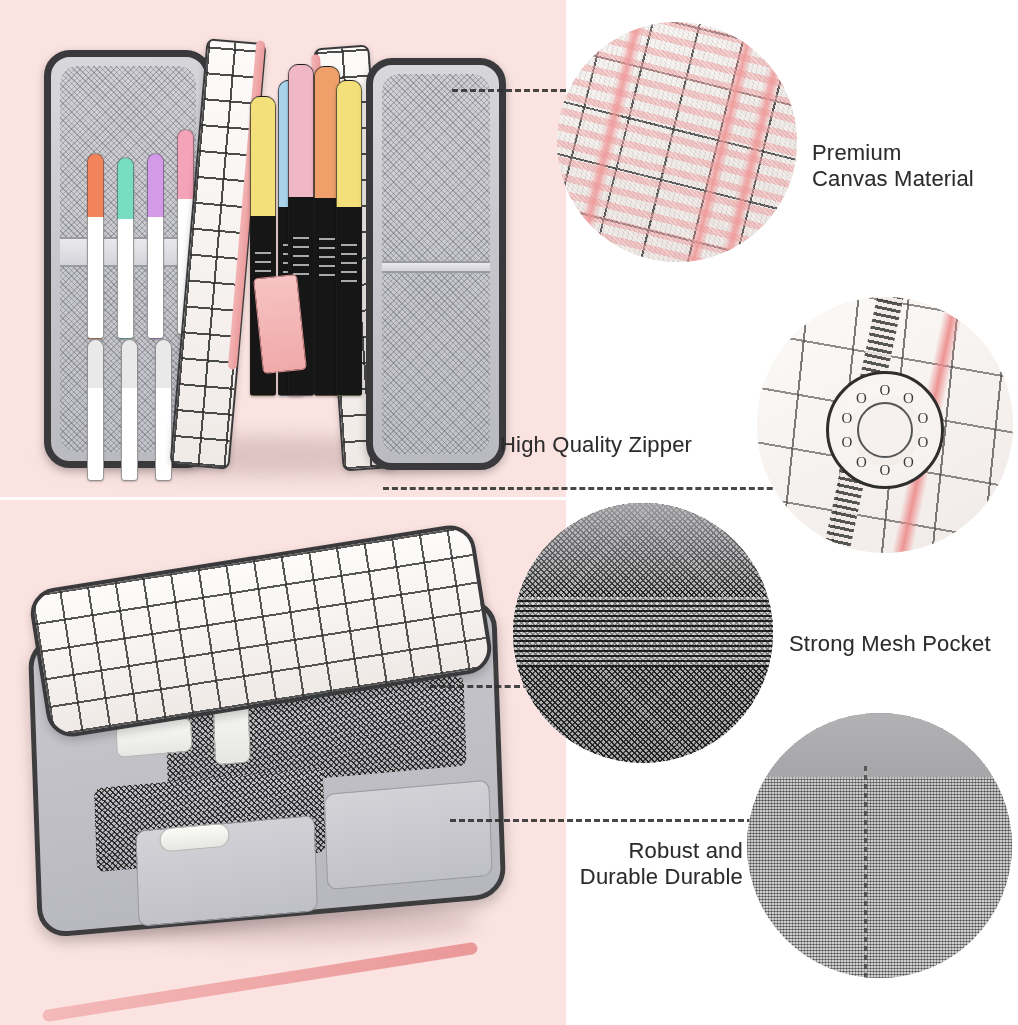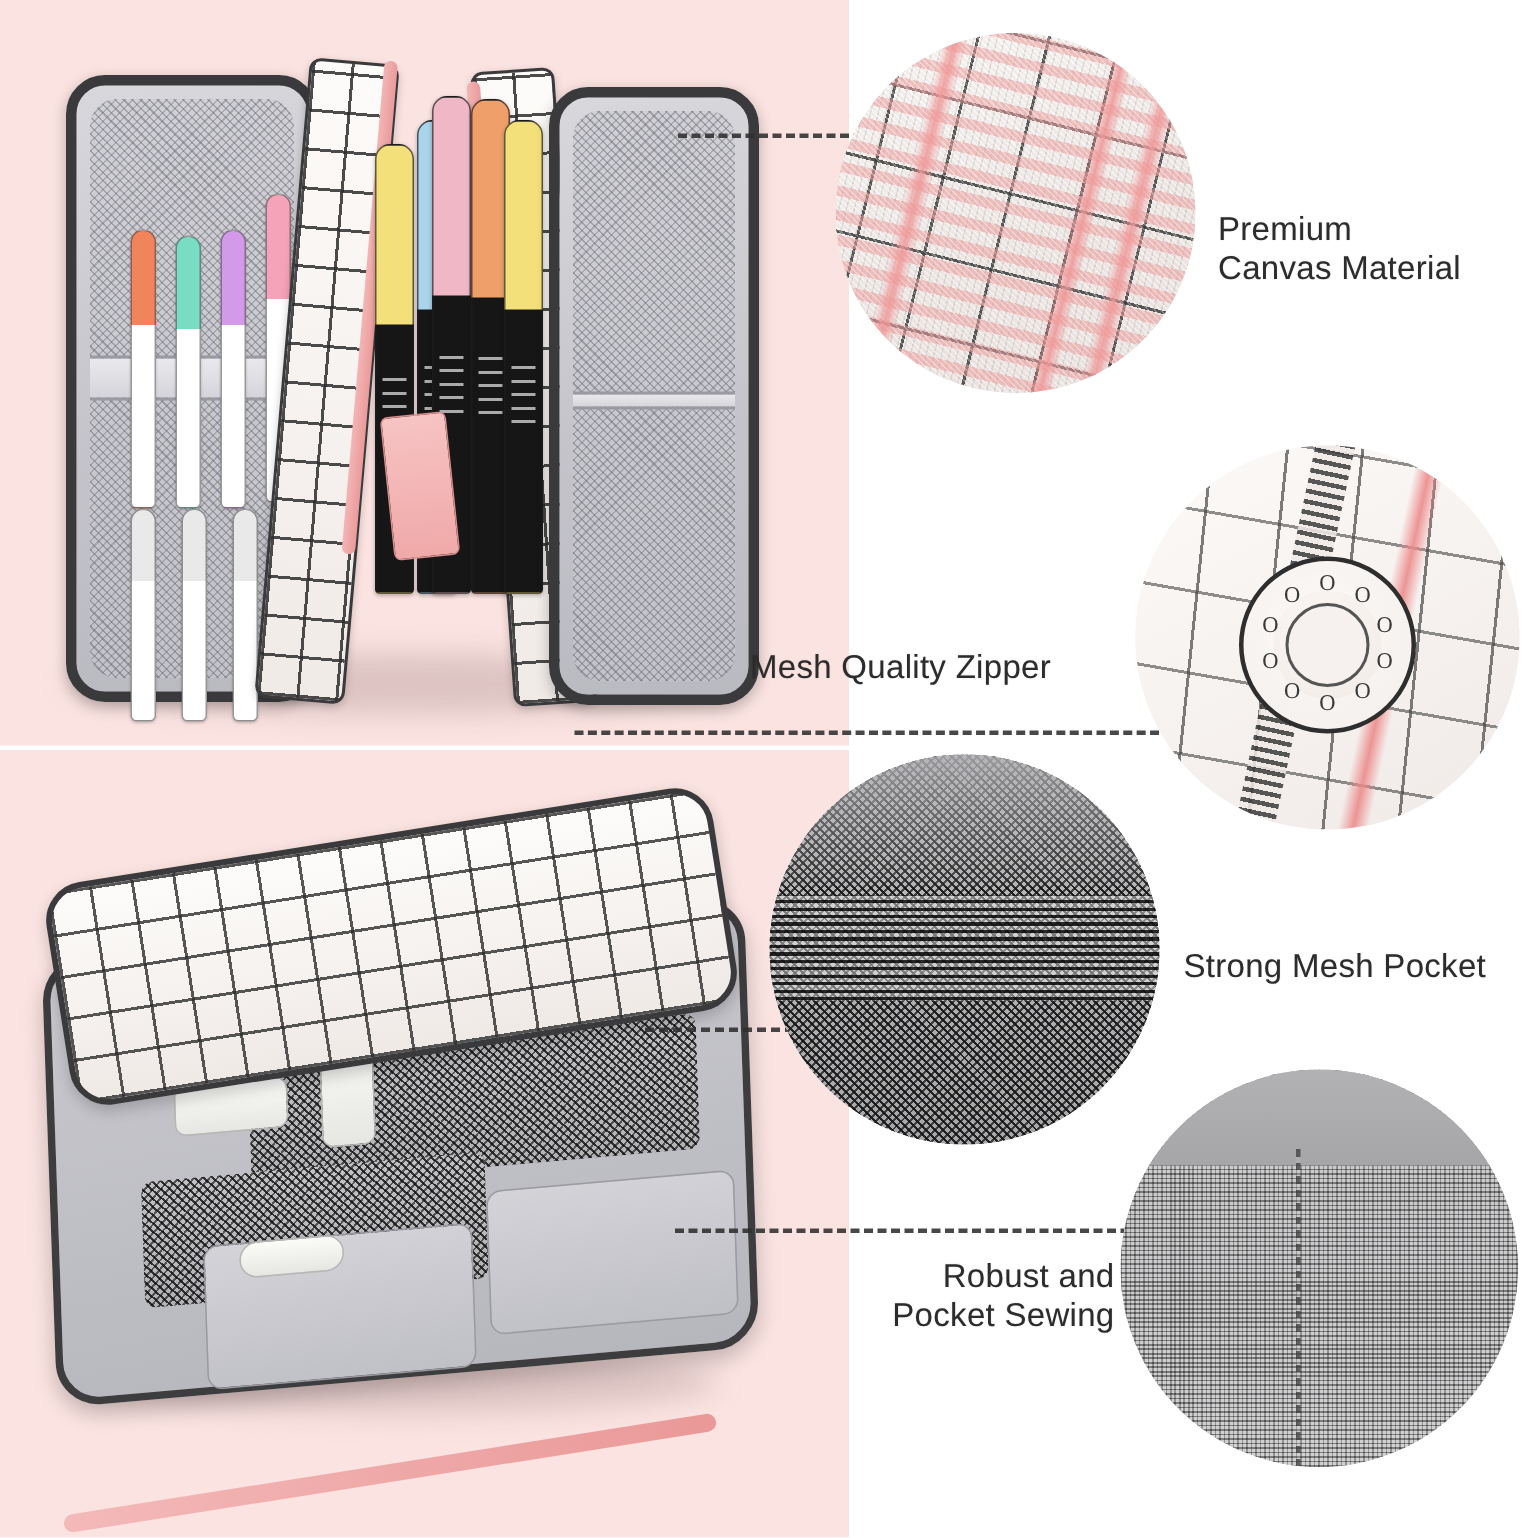--- a/index.html
+++ b/index.html
@@ -377,20 +377,20 @@
 
   <div class="callout" id="circle-sewing">
     <div class="sew-tex"></div>
     <div class="sew-top"></div>
     <div class="sew-seam"></div>
   </div>
 
   <div class="feature-label" id="label-canvas">Premium
 Canvas Material</div>
 
-  <div class="feature-label" id="label-zipper">Mesh Quality Zipper</div>
+  <div class="feature-label" id="label-zipper">High Quality Zipper</div>
 
   <div class="feature-label" id="label-mesh">Strong Mesh Pocket</div>
 
   <div class="feature-label" id="label-sewing">Robust and
-Pocket Sewing</div>
+Durable Durable</div>
 
 </div>
 
 </body></html>

